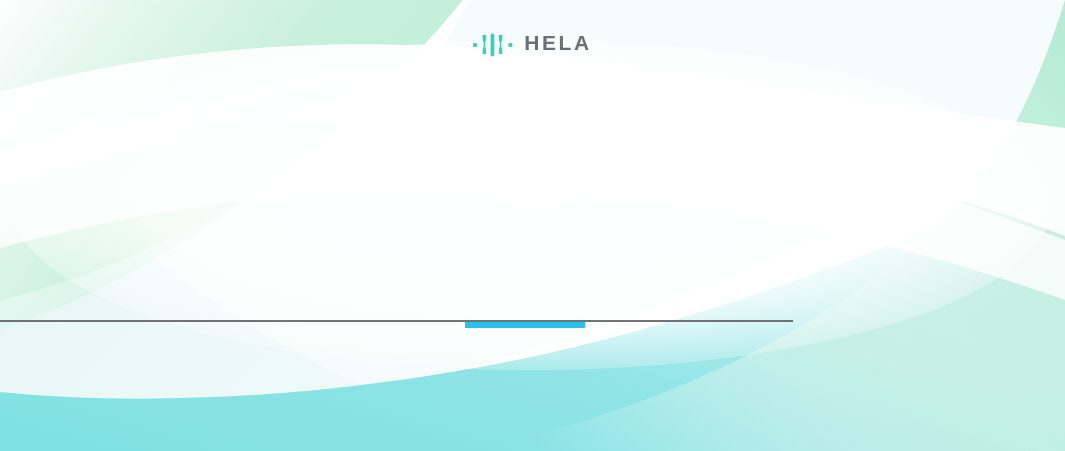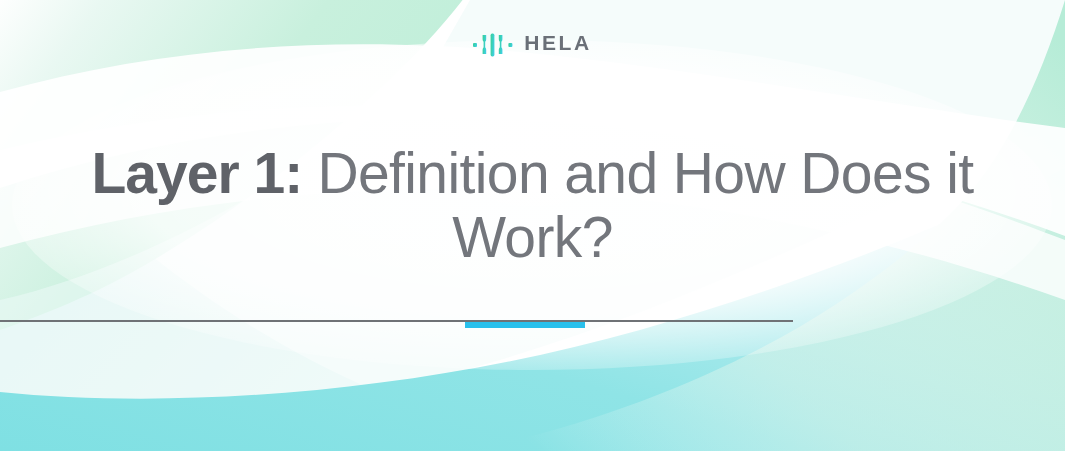--- a/index.html
+++ b/index.html
@@ -172,18 +172,17 @@
       <rect x="17.6" y="1.6" width="3.8" height="22.8" rx="1.6" fill="url(#gLogo)"></rect>
 
       <path d="M25.8,3 h3.6 v4.2 q0,1.6 -1.0,2.6 v5.4 q1.0,1.0 1.0,2.6 V22 h-3.6 v-4.2
                q0,-1.6 1.0,-2.6 v-5.4 q-1.0,-1.0 -1.0,-2.6 Z" fill="url(#gLogo)"></path>
 
       <rect x="35.4" y="11" width="4" height="4" rx="1" fill="url(#gLogo)"></rect>
     </svg>
     <span class="logo-word">HELA</span>
   </div>
 
-  <h1 class="heading"><span class="em">Layer 1:</span><span> Definition and How Does it Work?</span></h1>
 
   <div class="rule"></div>
   <div class="rule-accent"></div>
 
 </div>
 
 </body></html>

